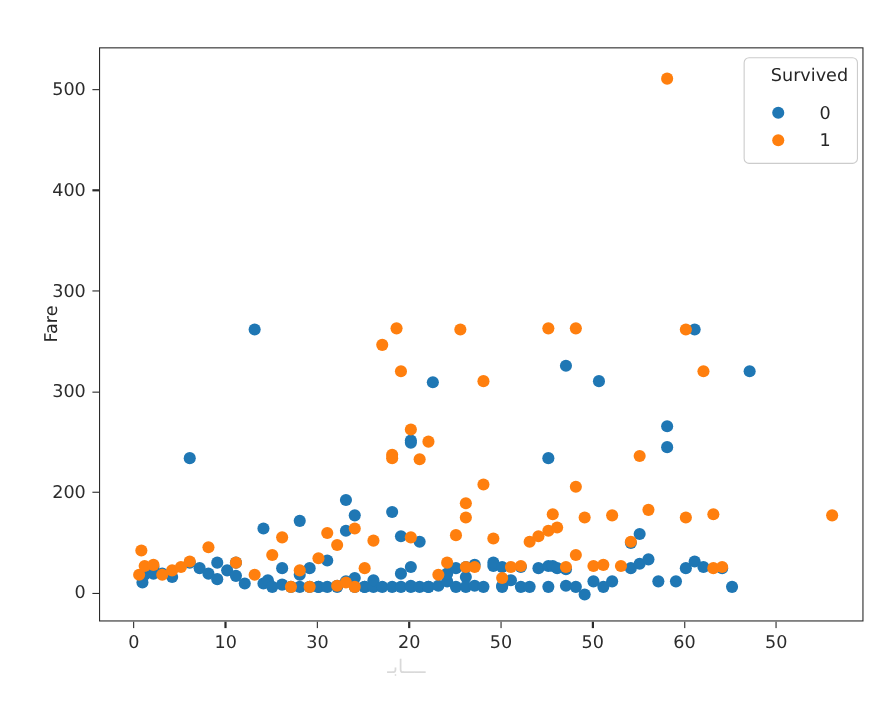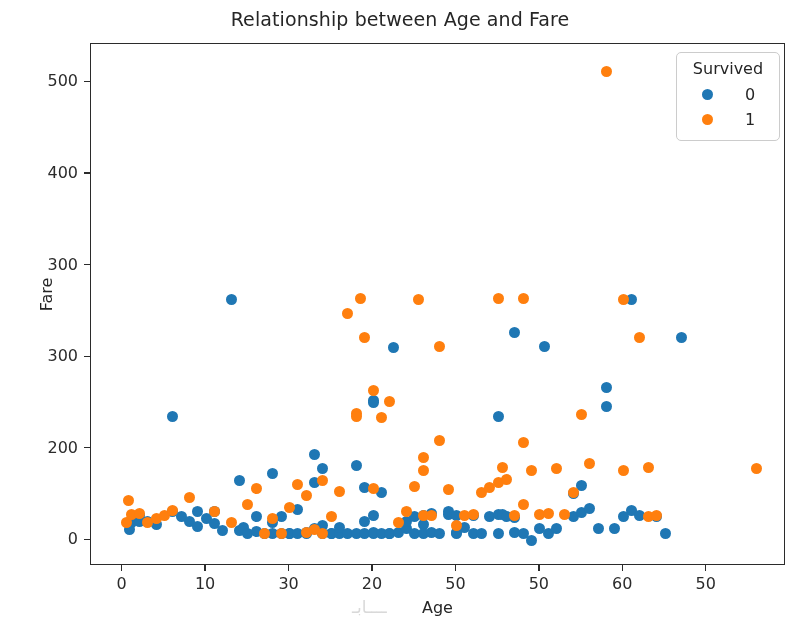--- a/index.html
+++ b/index.html
@@ -124,22 +124,22 @@
     width: 104px;
     background: #ffffff;
     border: 1px solid #cccccc;
     border-radius: 5px;
     padding: 6px 8px 8px 8px;
     box-sizing: border-box;
   }
   #legend-title {
     font-size: 16px;
     color: #262626;
-    text-align: center;
-    margin-bottom: 4px;
+    text-align: right;
+    margin-bottom: 12px;
   }
   .legend-row {
     display: flex;
     align-items: center;
     height: 25px;
   }
   .legend-swatch-wrap {
     width: 44px;
     display: flex;
     justify-content: center;
@@ -155,24 +155,22 @@
     font-size: 16px;
     color: #262626;
     text-align: center;
   }
 </style>
 </head>
 <body>
 
 <div id="figure">
 
-  <div id="chart-title">Relationship between Age and Fare</div>
 
   <div id="yaxis-label">Fare</div>
-  <div id="xaxis-label">Age</div>
 
   <div id="watermark">ــــابـ</div>
 
   <div id="ytick-layer">
       <div class="ytick-mark" style="top: 538.708px;"></div>
       <div class="ytick-label" style="top: 529.358px;">0</div>
       <div class="ytick-mark" style="top: 447.129px;"></div>
       <div class="ytick-label" style="top: 437.779px;">200</div>
       <div class="ytick-mark" style="top: 355.55px;"></div>
       <div class="ytick-label" style="top: 346.2px;">300</div>

